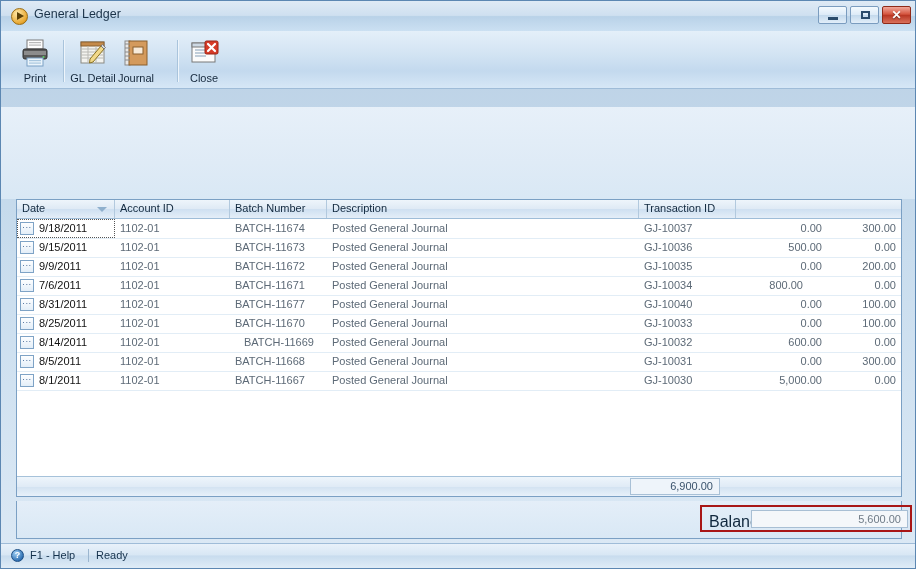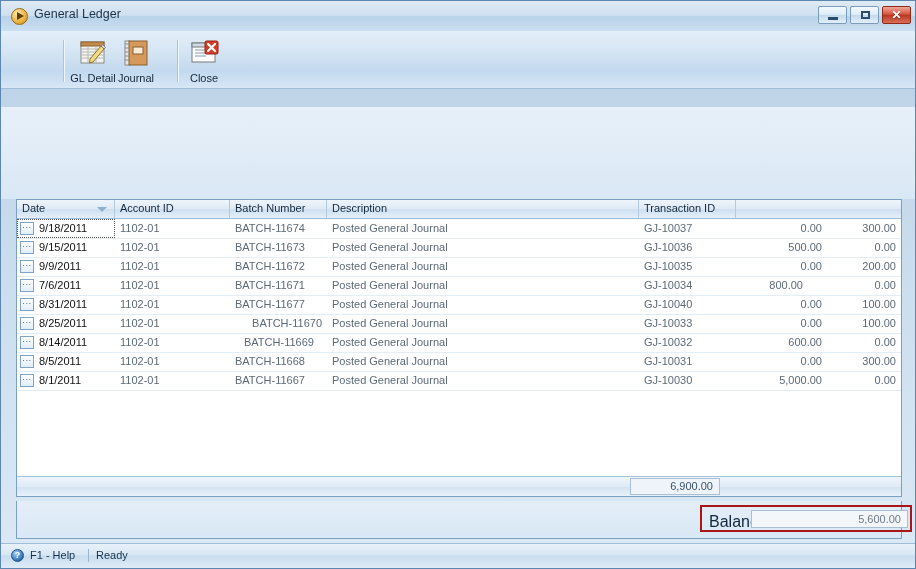--- a/index.html
+++ b/index.html
@@ -268,20 +268,36 @@
       <div class="winbtn"><span class="gl-min"></span></div>
       <div class="winbtn"><span class="gl-max"></span></div>
       <div class="winbtn close">
         <span class="gl-close">✕</span>
       </div>
     </div>
   </div>
 
   <div class="toolbar">
 
+    <div class="tbtn" style="left:8px;">
+      <span class="ticon">
+        <svg width="32" height="32" viewBox="0 0 32 32">
+          <rect x="8" y="3" width="16" height="9" fill="#fdfdfd" stroke="#7a7a7a"></rect>
+          <rect x="10" y="5" width="12" height="1.2" fill="#b9b9b9"></rect>
+          <rect x="10" y="7.5" width="12" height="1.2" fill="#b9b9b9"></rect>
+          <rect x="4" y="12" width="24" height="10" rx="2" fill="#585858" stroke="#303030"></rect>
+          <rect x="5" y="14" width="22" height="4" fill="#8c8c8c"></rect>
+          <circle cx="24.5" cy="20" r="1.1" fill="#5ad25a"></circle>
+          <rect x="8" y="21" width="16" height="8" fill="#eaf4fb" stroke="#7ba0c4"></rect>
+          <rect x="10" y="23" width="12" height="1.2" fill="#a8c6de"></rect>
+          <rect x="10" y="25.5" width="12" height="1.2" fill="#a8c6de"></rect>
+        </svg>
+      </span>
+      <span class="lbl">Print</span>
+    </div>
 
     <div class="tsep" style="left:62px;"></div>
 
     <div class="tbtn" style="left:63px; width:58px;">
       <span class="ticon">
         <svg width="32" height="32" viewBox="0 0 32 32">
           <rect x="4" y="5" width="23" height="21" fill="#f3f3ef" stroke="#8a8a84"></rect>
           <rect x="4" y="5" width="23" height="4" fill="#c48a4a" stroke="#8a6030"></rect>
           <g stroke="#b9b9b4" stroke-width="1">
             <line x1="4" y1="12" x2="27" y2="12"></line>
@@ -434,21 +450,21 @@
           <div class="cell" style="left: 213px; width: 97px;">BATCH-11677</div>
           <div class="cell" style="left: 310px; width: 312px;">Posted General Journal</div>
           <div class="cell" style="left: 622px; width: 97px;">GJ-10040</div>
           <div class="cell right" style="left: 719px; width: 91px;">0.00</div>
           <div class="cell right" style="left: 810px; width: 74px;">100.00</div>
         </div>
         <div class="row" style="top: 95px;">
           <span class="rowbtn">···</span>
           <div class="cell datecell" style="left: 0px; width: 98px;">8/25/2011</div>
           <div class="cell" style="left: 98px; width: 115px;">1102-01</div>
-          <div class="cell" style="left: 213px; width: 97px; text-align: right;">BATCH-11670</div>
+          <div class="cell" style="left: 213px; width: 97px;">BATCH-11670</div>
           <div class="cell" style="left: 310px; width: 312px;">Posted General Journal</div>
           <div class="cell" style="left: 622px; width: 97px;">GJ-10033</div>
           <div class="cell right" style="left: 719px; width: 91px;">0.00</div>
           <div class="cell right" style="left: 810px; width: 74px;">100.00</div>
         </div>
         <div class="row" style="top: 114px;">
           <span class="rowbtn">···</span>
           <div class="cell datecell" style="left: 0px; width: 98px;">8/14/2011</div>
           <div class="cell" style="left: 98px; width: 115px;">1102-01</div>
           <div class="cell" style="left: 222px; width: 97px;">BATCH-11669</div>

